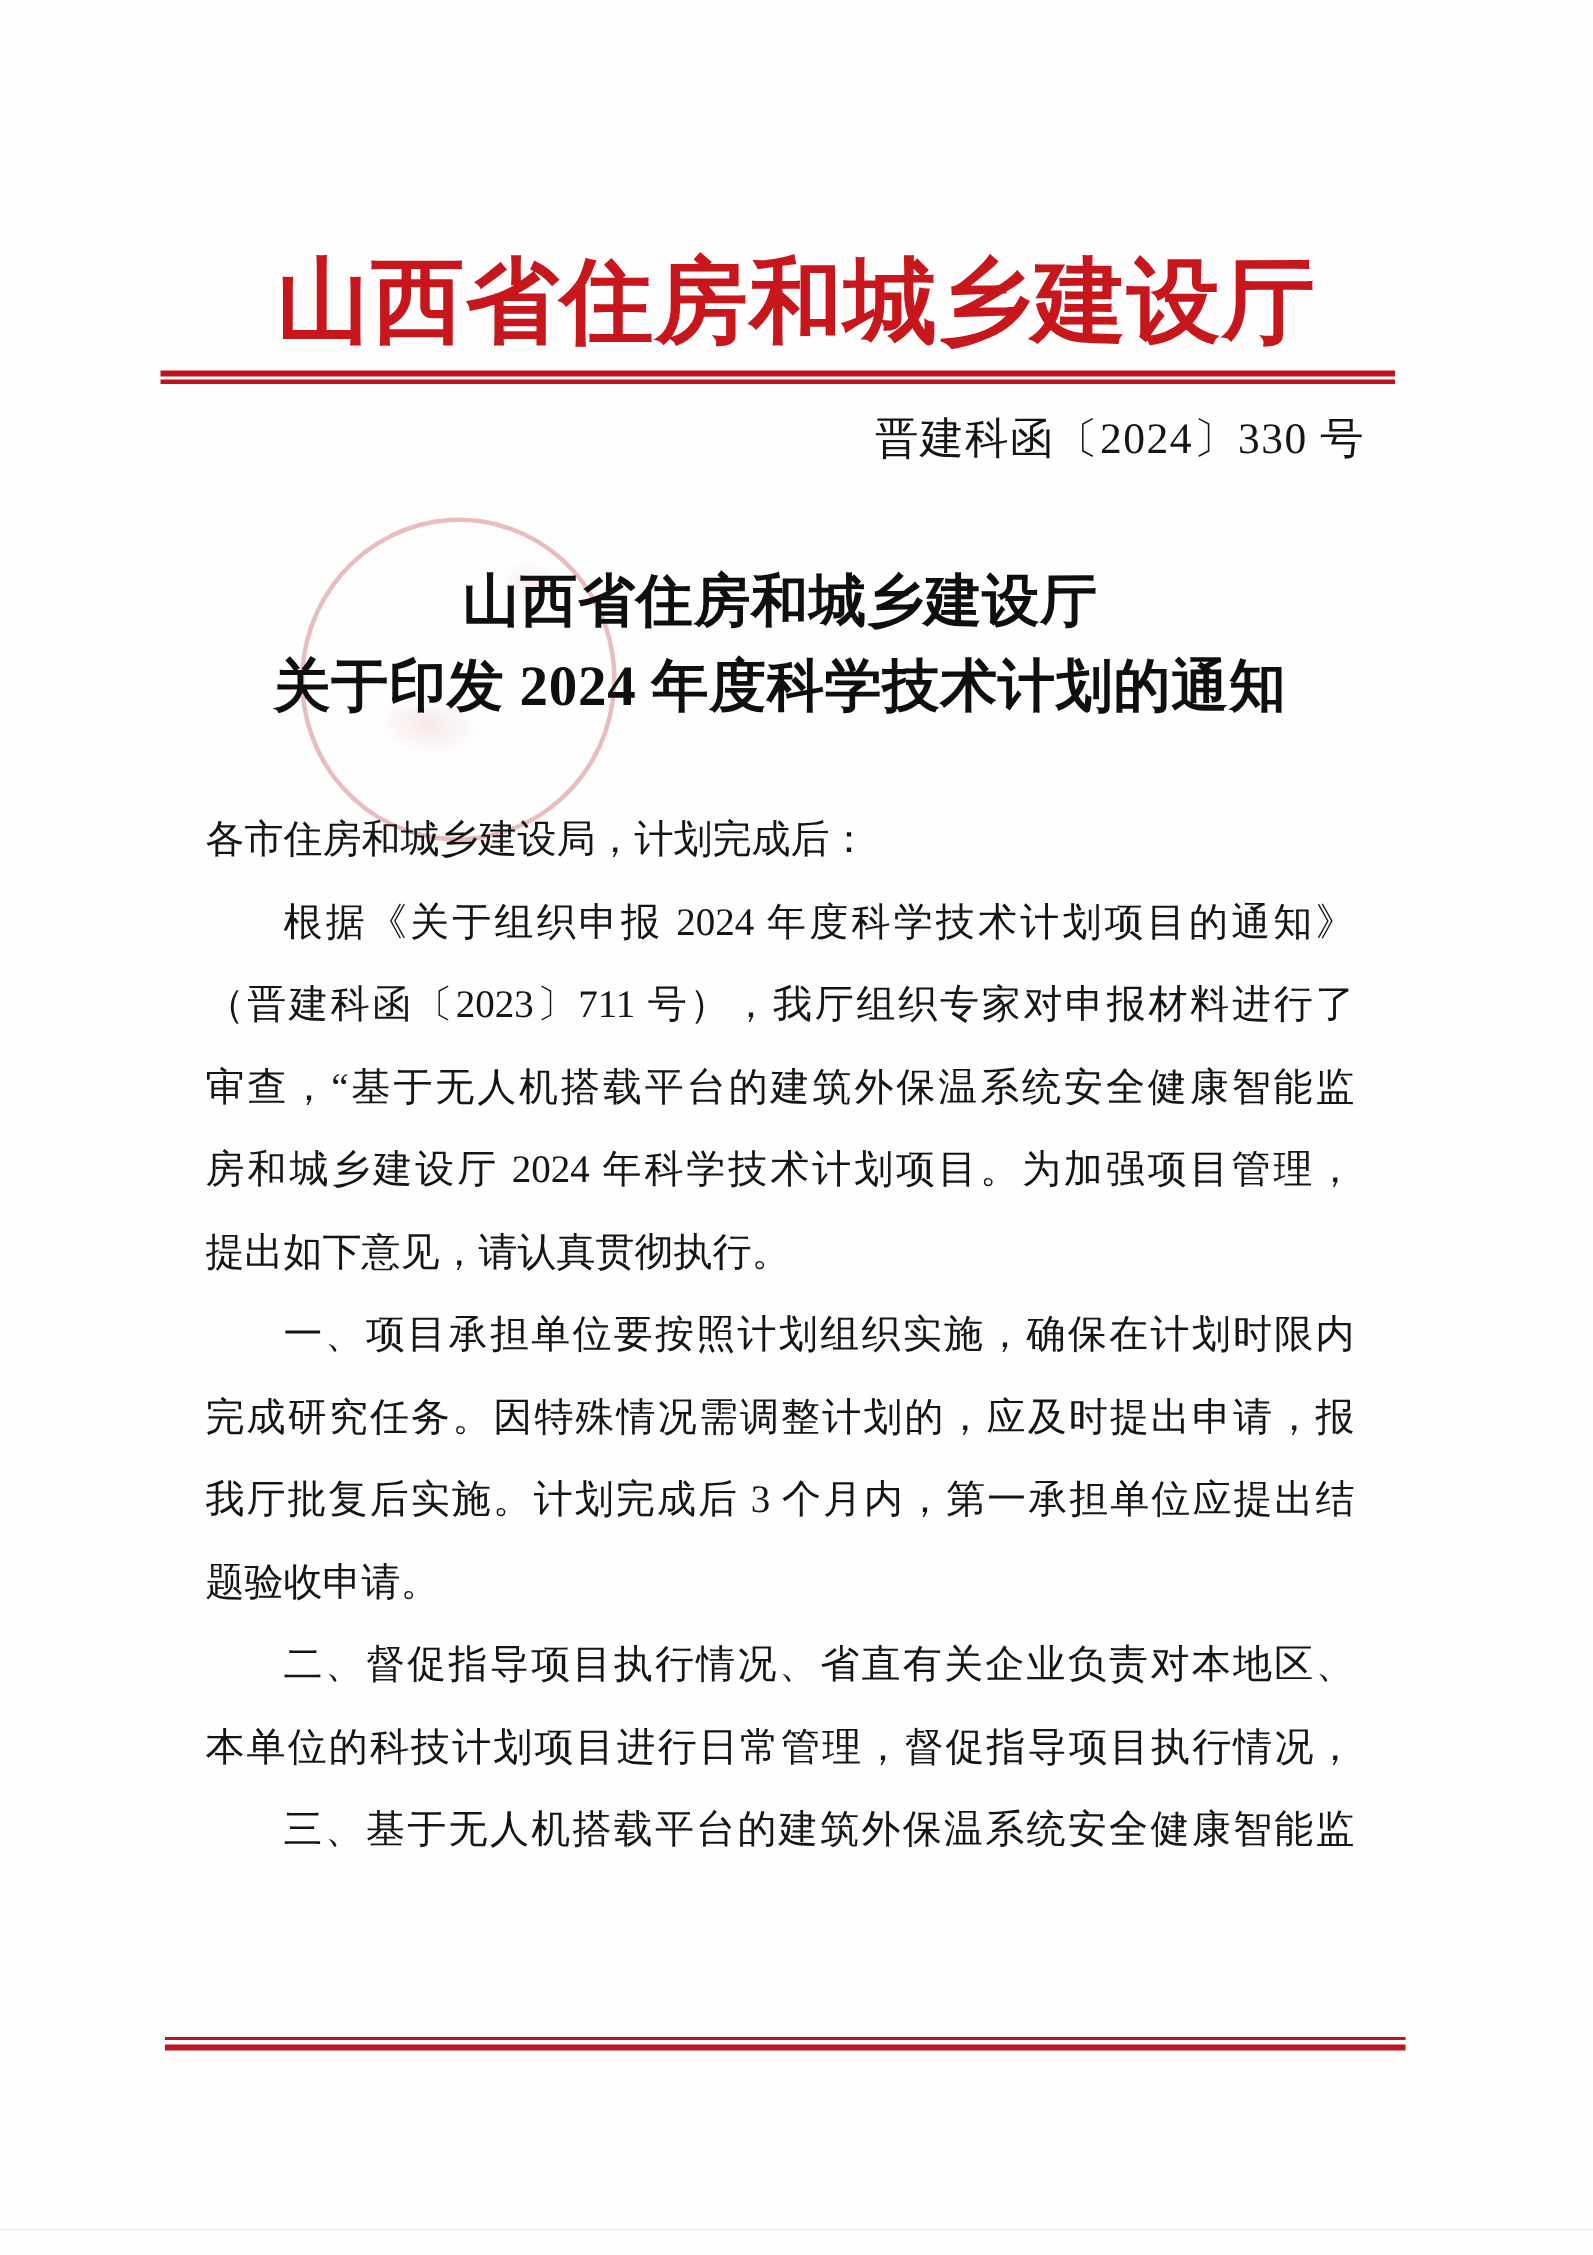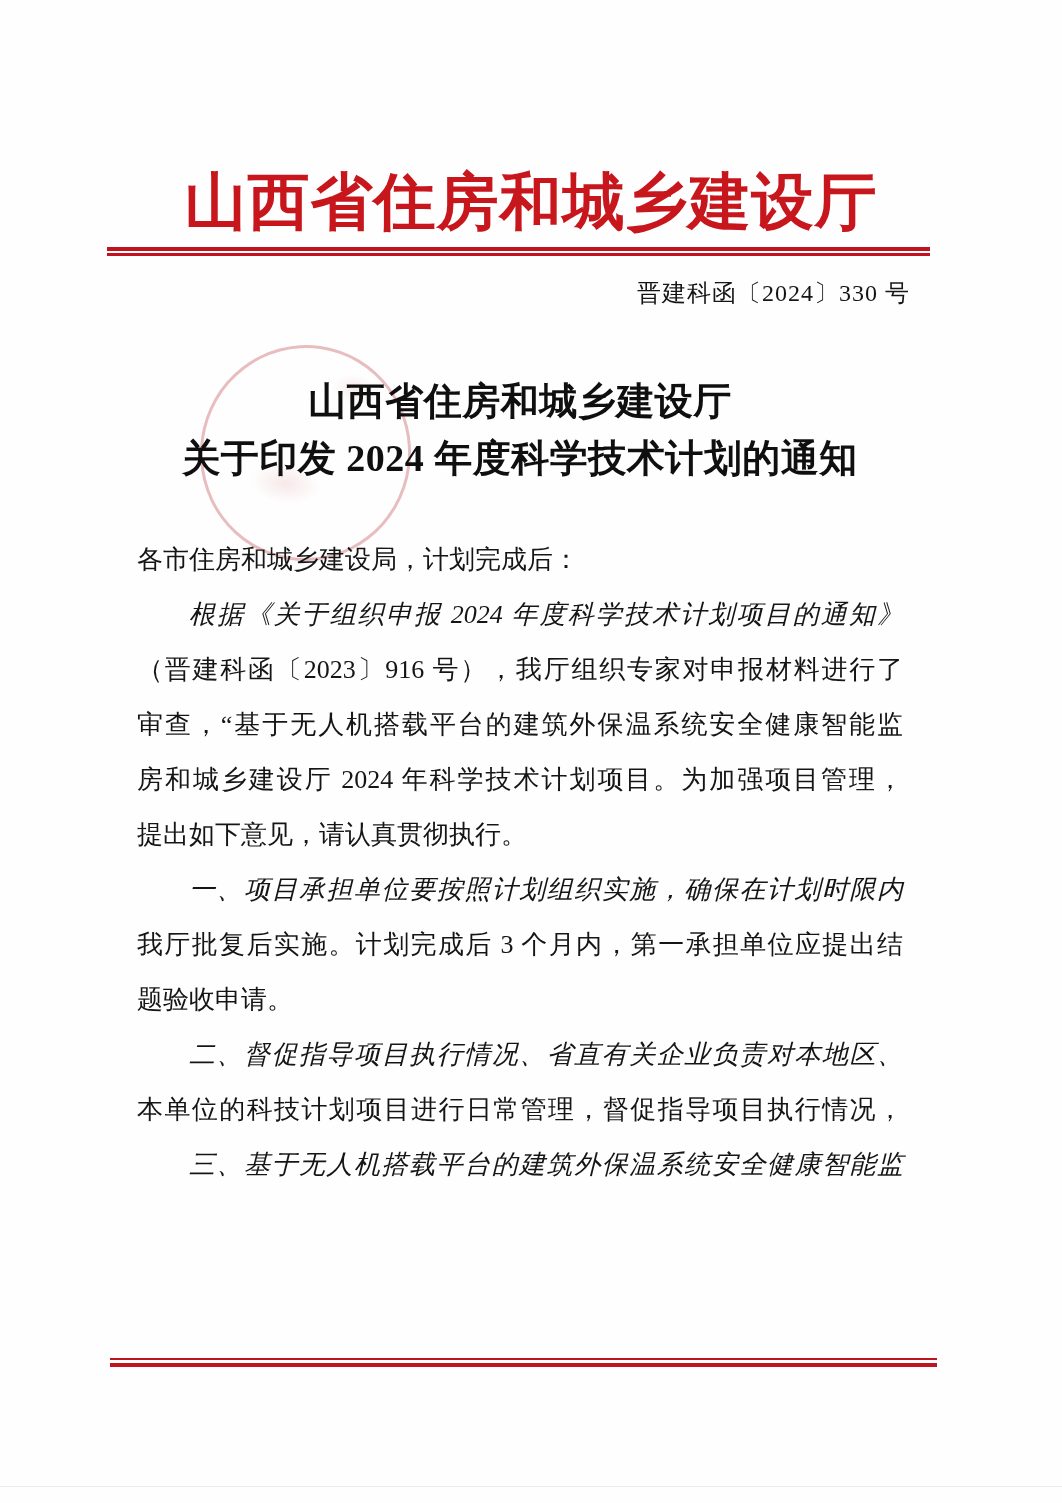--- a/index.html
+++ b/index.html
@@ -23,21 +23,21 @@
 
   
   .head-rule { position: absolute; top: 247px; left: 107px; width: 823px; }
   .head-rule .bar-thick { height: 4px; background: #bf1320; }
   .head-rule .bar-gap   { height: 2px; background: transparent; }
   .head-rule .bar-thin  { height: 3px; background: #bf1320; }
 
   
   .doc-number {
     position: absolute; top: 273px; right: 152px;
-    font-size: 24px; line-height: 40px; color: #151515;
+    font-size: 29px; line-height: 40px; color: #151515;
     letter-spacing: 1px; white-space: nowrap;
   }
 
   
   .seal {
     position: absolute; left: 200px; top: 345px; width: 205px; height: 210px;
     border: 3px solid rgba(198, 84, 90, 0.38);
     border-radius: 50%;
     transform: rotate(8deg);
   }
@@ -62,21 +62,21 @@
   
   .body-text {
     position: absolute; top: 532px; left: 137px; width: 766px;
     font-size: 26px; color: #151515;
   }
   .body-text .line {
     line-height: 55px; height: 55px; white-space: nowrap;
     text-align: justify; text-align-last: justify;
   }
   .body-text .line.para-end { text-align-last: left; }
-  .body-text .line.indent { text-indent: 52px; font-style: italic; }
+  .body-text .line.indent { text-indent: 52px; }
   .body-text .salutation { text-align-last: left; }
 
   
   .foot-rule { position: absolute; top: 1358px; left: 110px; width: 827px; }
   .foot-rule .bar-thin  { height: 2px; background: #bf1320; }
   .foot-rule .bar-gap   { height: 3px; background: transparent; }
   .foot-rule .bar-thick { height: 4px; background: #bf1320; }
 
   
   .scan-artifact {
@@ -103,25 +103,26 @@
 
   <div class="doc-title">
     <div>山西省住房和城乡建设厅</div>
     <div>关于印发 2024 年度科学技术计划的通知</div>
   </div>
 
   <div class="body-text" id="body-container">
     <div class="line salutation">各市住房和城乡建设局，计划完成后：</div>
 
   <div class="line indent">根据《关于组织申报 2024 年度科学技术计划项目的通知》</div>
-      <div class="line">（晋建科函〔2023〕916 号），我厅组织专家对申报材料进行了</div>
+      <div class="line">（晋建科函〔2023〕711 号），我厅组织专家对申报材料进行了</div>
       <div class="line">审查，“基于无人机搭载平台的建筑外保温系统安全健康智能监</div>
       <div class="line">房和城乡建设厅 2024 年科学技术计划项目。为加强项目管理，</div>
       <div class="line para-end">提出如下意见，请认真贯彻执行。</div>
       <div class="line indent">一、项目承担单位要按照计划组织实施，确保在计划时限内</div>
+      <div class="line">完成研究任务。因特殊情况需调整计划的，应及时提出申请，报</div>
       <div class="line">我厅批复后实施。计划完成后 3 个月内，第一承担单位应提出结</div>
       <div class="line para-end">题验收申请。</div>
       <div class="line indent">二、督促指导项目执行情况、省直有关企业负责对本地区、</div>
       <div class="line">本单位的科技计划项目进行日常管理，督促指导项目执行情况，</div>
       <div class="line indent">三、基于无人机搭载平台的建筑外保温系统安全健康智能监</div>
     </div>
 
   <div class="foot-rule">
     <div class="bar-thin"></div>
     <div class="bar-gap"></div>

